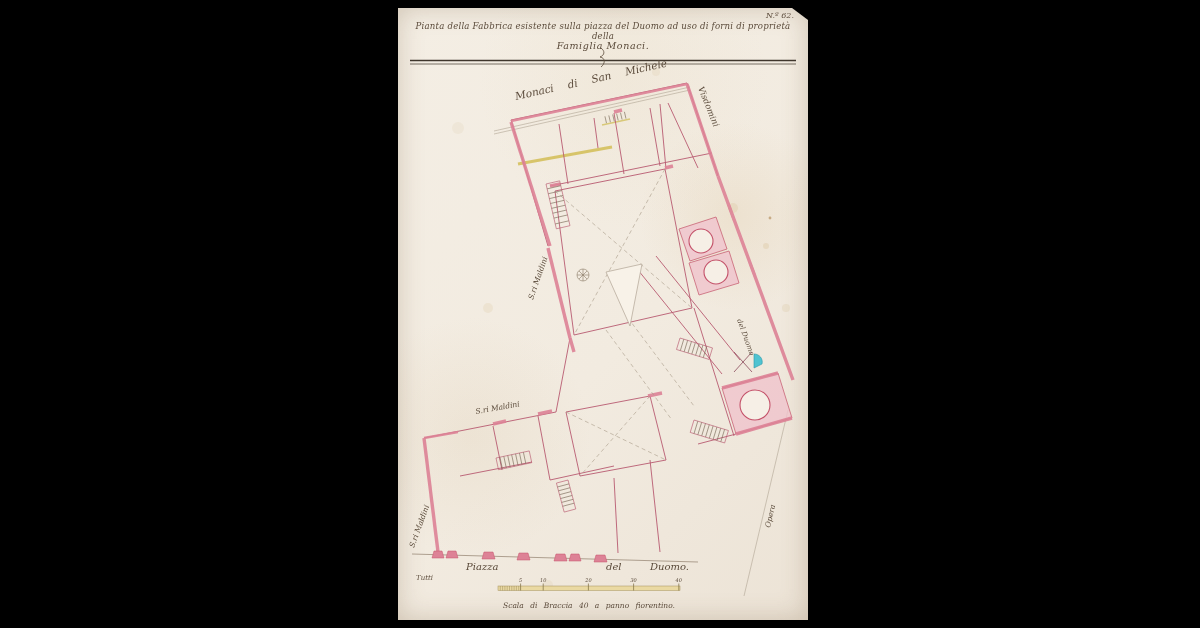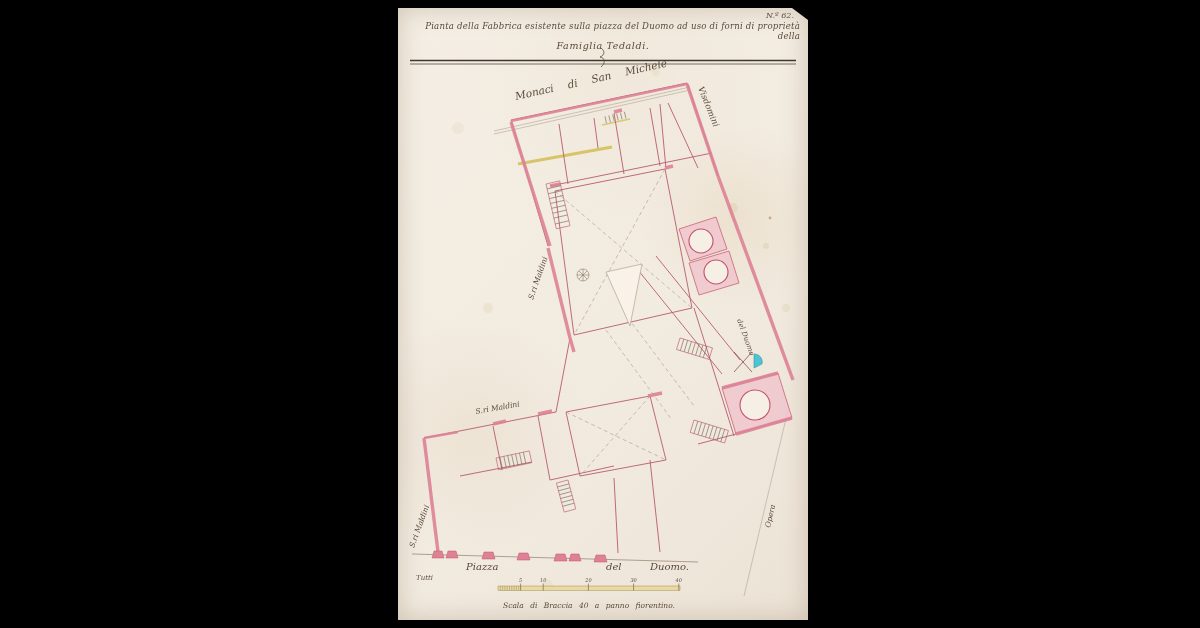--- a/index.html
+++ b/index.html
@@ -7,21 +7,21 @@
          font-family:"DejaVu Serif", serif;}
   .paper{position:absolute;left:398px;top:8px;width:410px;height:612px;
          background:
            radial-gradient(circle at 82% 34%, rgba(214,186,140,.20), rgba(214,186,140,0) 18%),
            radial-gradient(circle at 18% 70%, rgba(205,180,140,.15), rgba(205,180,140,0) 22%),
            radial-gradient(circle at 55% 12%, rgba(220,200,160,.12), rgba(220,200,160,0) 25%),
            linear-gradient(135deg,#f4eee4 0%,#f2ebe0 55%,#ece3d6 100%);
          box-shadow: inset 0 0 26px rgba(120,95,60,.28), 0 0 22px rgba(0,0,0,.6);
          clip-path: polygon(0 0, calc(100% - 16px) 0, 100% 12px, 100% 100%, 0 100%);}
   .hand{color:#5a4a3a;font-style:italic;text-align:center;}
-  .title-line1{position:absolute;top:13px;left:8px;right:8px;text-align:right;
+  .title-line1{position:absolute;top:13px;left:8px;right:8px;text-align:center;
                font-size:8.6px;letter-spacing:.2px;}
   .title-line2{position:absolute;top:32px;left:0;right:0;text-align:center;
                font-size:9.5px;letter-spacing:.6px;}
   .archive-no{position:absolute;top:3px;right:14px;font-size:8px;}
   svg text{font-family:"DejaVu Serif", serif;font-style:italic;fill:#5a4a3a;}
 </style>
 </head>
 <body>
 
 <div class="stage">
@@ -210,15 +210,15 @@
         <text transform="translate(372,520) rotate(-77)" font-size="7.5">Opera</text>
         <text x="68" y="562" font-size="10">Piazza</text>
         <text x="208" y="562" font-size="10">del</text>
         <text x="252" y="562" font-size="10">Duomo.</text>
         <text x="18" y="572" font-size="7" fill="#cfc5b4">Tutti</text>
       </g>
     </svg>
 
     <div class="archive-no hand">N.º 62.</div>
     <div class="title-line1 hand">Pianta della Fabbrica esistente sulla piazza del Duomo ad uso di forni di proprietà della</div>
-    <div class="title-line2 hand">Famiglia Tedaldi.</div>
+    <div class="title-line2 hand">Famiglia Monaci.</div>
   </div>
 </div>
 
 </body></html>

